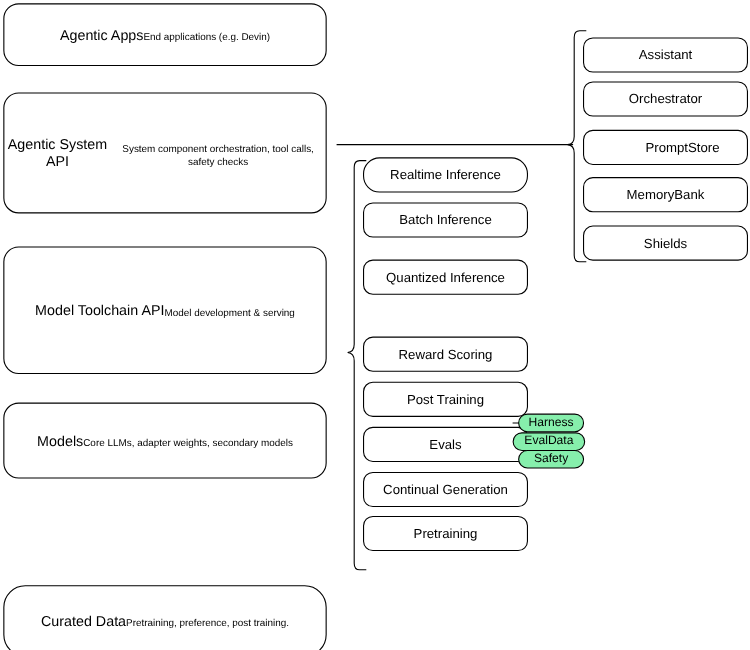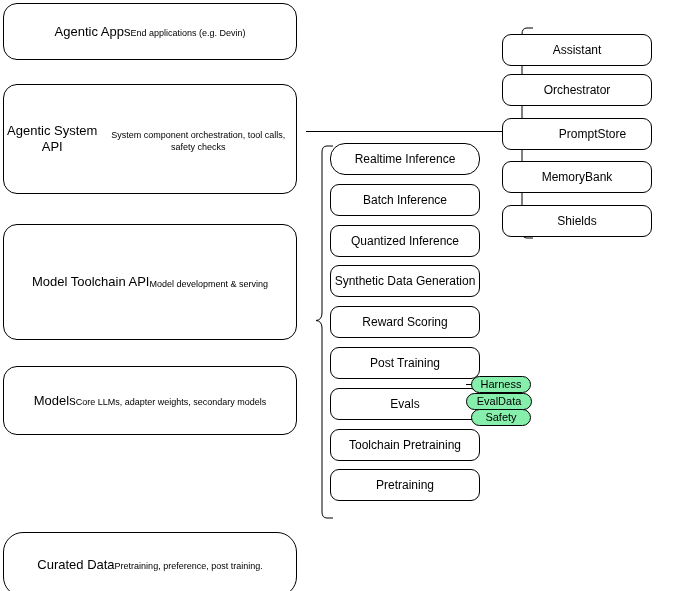--- a/index.html
+++ b/index.html
@@ -51,21 +51,21 @@
     border-radius: 9px;
     height: 32px;
     font-size: 12px;
     line-height: 14px;
   }
   .mid-item {
     left: 330px;
     width: 150px;
   }
   .right-item {
-    left: 502px;
+    left: 530px;
     width: 150px;
   }
   
   .tag {
     position: absolute;
     box-sizing: border-box;
     border: 1px solid #000000;
     border-radius: 10px;
     background: #86efac;
     height: 17px;
@@ -128,37 +128,34 @@
     <div class="title">Curated Data</div>
     <div class="subtitle">Pretraining, preference, post training.</div>
   </div>
 
   <div class="node item mid-item" style="top:143px;border-radius:15px;">
     <span>Realtime Inference</span>
   </div>
   <div class="node item mid-item" style="top:184px;">
     <span>Batch Inference</span>
   </div>
-  <div class="node item mid-item" style="top:225px;">
+  <div class="node item mid-item" style="top:236px;">
     <span>Quantized Inference</span>
-  </div>
-  <div class="node item mid-item" style="top:265px;">
-    <span>Synthetic Data Generation</span>
   </div>
   <div class="node item mid-item" style="top:306px;">
     <span>Reward Scoring</span>
   </div>
   <div class="node item mid-item" style="top:347px;">
     <span>Post Training</span>
   </div>
   <div class="node item mid-item" style="top:388px;">
     <span>Evals</span>
   </div>
   <div class="node item mid-item" style="top:429px;">
-    <span>Toolchain Pretraining</span>
+    <span>Continual Generation</span>
   </div>
   <div class="node item mid-item" style="top:469px;">
     <span>Pretraining</span>
   </div>
 
   <div class="tag" style="left:471px; top:376px; width:60px;">
     <span>Harness</span>
   </div>
   <div class="tag" style="left:466px; top:393px; width:66px;">
     <span>EvalData</span>

